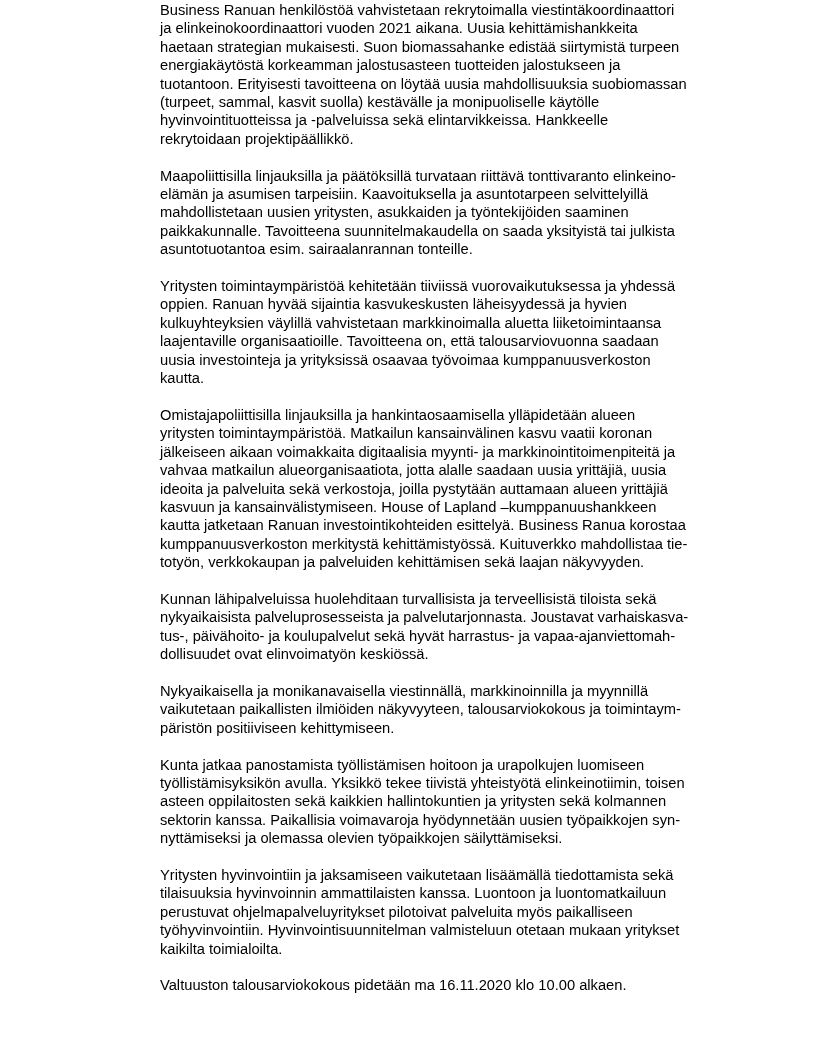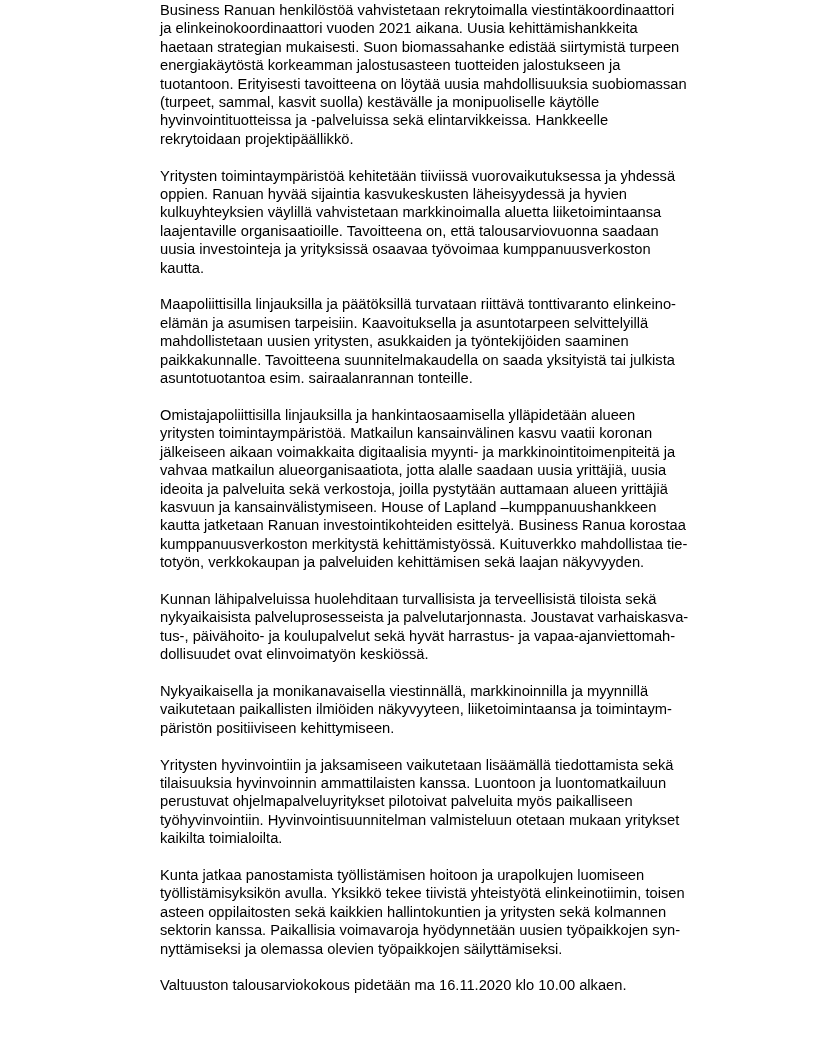--- a/index.html
+++ b/index.html
@@ -41,52 +41,52 @@
 <div class="page">
   <div class="text-block">
     <p>Business Ranuan henkilöstöä vahvistetaan rekrytoimalla viestintäkoordinaattori
 ja elinkeinokoordinaattori vuoden 2021 aikana. Uusia kehittämishankkeita
 haetaan strategian mukaisesti. Suon biomassahanke edistää siirtymistä turpeen
 energiakäytöstä korkeamman jalostusasteen tuotteiden jalostukseen ja
 tuotantoon. Erityisesti tavoitteena on löytää uusia mahdollisuuksia suobiomassan
 (turpeet, sammal, kasvit suolla) kestävälle ja monipuoliselle käytölle
 hyvinvointituotteissa ja -palveluissa sekä elintarvikkeissa. Hankkeelle
 rekrytoidaan projektipäällikkö.</p>
+    <p>Maapoliittisilla linjauksilla ja päätöksillä turvataan riittävä tonttivaranto elinkeino-
+elämän ja asumisen tarpeisiin. Kaavoituksella ja asuntotarpeen selvittelyillä
+mahdollistetaan uusien yritysten, asukkaiden ja työntekijöiden saaminen
+paikkakunnalle. Tavoitteena suunnitelmakaudella on saada yksityistä tai julkista
+asuntotuotantoa esim. sairaalanrannan tonteille.</p>
     <p>Yritysten toimintaympäristöä kehitetään tiiviissä vuorovaikutuksessa ja yhdessä
 oppien. Ranuan hyvää sijaintia kasvukeskusten läheisyydessä ja hyvien
 kulkuyhteyksien väylillä vahvistetaan markkinoimalla aluetta liiketoimintaansa
 laajentaville organisaatioille. Tavoitteena on, että talousarviovuonna saadaan
 uusia investointeja ja yrityksissä osaavaa työvoimaa kumppanuusverkoston
 kautta.</p>
-    <p>Maapoliittisilla linjauksilla ja päätöksillä turvataan riittävä tonttivaranto elinkeino-
-elämän ja asumisen tarpeisiin. Kaavoituksella ja asuntotarpeen selvittelyillä
-mahdollistetaan uusien yritysten, asukkaiden ja työntekijöiden saaminen
-paikkakunnalle. Tavoitteena suunnitelmakaudella on saada yksityistä tai julkista
-asuntotuotantoa esim. sairaalanrannan tonteille.</p>
     <p>Omistajapoliittisilla linjauksilla ja hankintaosaamisella ylläpidetään alueen
 yritysten toimintaympäristöä. Matkailun kansainvälinen kasvu vaatii koronan
 jälkeiseen aikaan voimakkaita digitaalisia myynti- ja markkinointitoimenpiteitä ja
 vahvaa matkailun alueorganisaatiota, jotta alalle saadaan uusia yrittäjiä, uusia
 ideoita ja palveluita sekä verkostoja, joilla pystytään auttamaan alueen yrittäjiä
 kasvuun ja kansainvälistymiseen. House of Lapland –kumppanuushankkeen
 kautta jatketaan Ranuan investointikohteiden esittelyä. Business Ranua korostaa
 kumppanuusverkoston merkitystä kehittämistyössä. Kuituverkko mahdollistaa tie-
 totyön, verkkokaupan ja palveluiden kehittämisen sekä laajan näkyvyyden.</p>
     <p>Kunnan lähipalveluissa huolehditaan turvallisista ja terveellisistä tiloista sekä
 nykyaikaisista palveluprosesseista ja palvelutarjonnasta. Joustavat varhaiskasva-
 tus-, päivähoito- ja koulupalvelut sekä hyvät harrastus- ja vapaa-ajanviettomah-
 dollisuudet ovat elinvoimatyön keskiössä.</p>
     <p>Nykyaikaisella ja monikanavaisella viestinnällä, markkinoinnilla ja myynnillä
-vaikutetaan paikallisten ilmiöiden näkyvyyteen, liiketoimintaansa ja toimintaym-
+vaikutetaan paikallisten ilmiöiden näkyvyyteen, talousarviokokous ja toimintaym-
 päristön positiiviseen kehittymiseen.</p>
+    <p>Kunta jatkaa panostamista työllistämisen hoitoon ja urapolkujen luomiseen
+työllistämisyksikön avulla. Yksikkö tekee tiivistä yhteistyötä elinkeinotiimin, toisen
+asteen oppilaitosten sekä kaikkien hallintokuntien ja yritysten sekä kolmannen
+sektorin kanssa. Paikallisia voimavaroja hyödynnetään uusien työpaikkojen syn-
+nyttämiseksi ja olemassa olevien työpaikkojen säilyttämiseksi.</p>
     <p>Yritysten hyvinvointiin ja jaksamiseen vaikutetaan lisäämällä tiedottamista sekä
 tilaisuuksia hyvinvoinnin ammattilaisten kanssa. Luontoon ja luontomatkailuun
 perustuvat ohjelmapalveluyritykset pilotoivat palveluita myös paikalliseen
 työhyvinvointiin. Hyvinvointisuunnitelman valmisteluun otetaan mukaan yritykset
 kaikilta toimialoilta.</p>
-    <p>Kunta jatkaa panostamista työllistämisen hoitoon ja urapolkujen luomiseen
-työllistämisyksikön avulla. Yksikkö tekee tiivistä yhteistyötä elinkeinotiimin, toisen
-asteen oppilaitosten sekä kaikkien hallintokuntien ja yritysten sekä kolmannen
-sektorin kanssa. Paikallisia voimavaroja hyödynnetään uusien työpaikkojen syn-
-nyttämiseksi ja olemassa olevien työpaikkojen säilyttämiseksi.</p>
     <p>Valtuuston talousarviokokous pidetään ma 16.11.2020 klo 10.00 alkaen.</p>
   </div>
 </div>
 
 </body></html>

